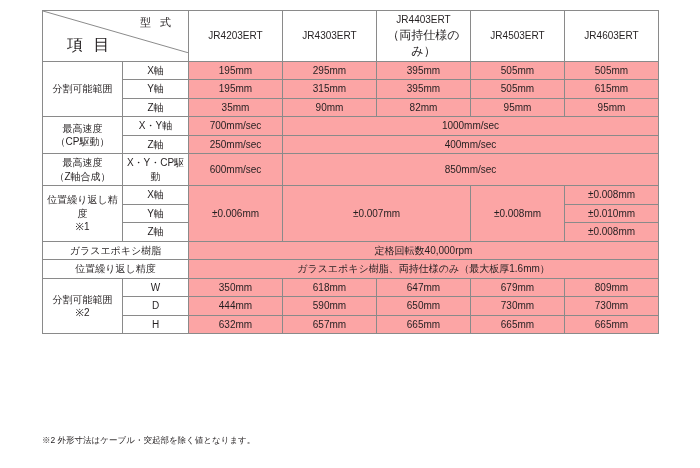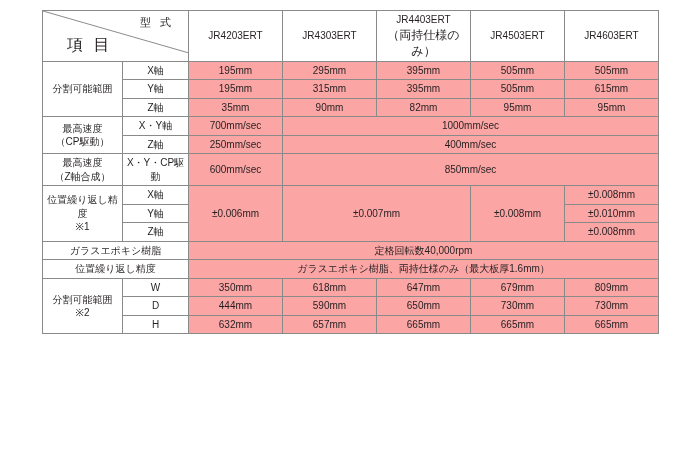--- a/index.html
+++ b/index.html
@@ -225,13 +225,14 @@
         <td class="shade">657mm</td>
         <td class="shade">665mm</td>
         <td class="shade">665mm</td>
         <td class="shade">665mm</td>
       </tr>
     </tbody>
   </table>
 </div>
 
 <div class="notes">
+  <div>※2 外形寸法はケーブル・突起部を除く値となります。</div>
 </div>
 
 </body></html>

